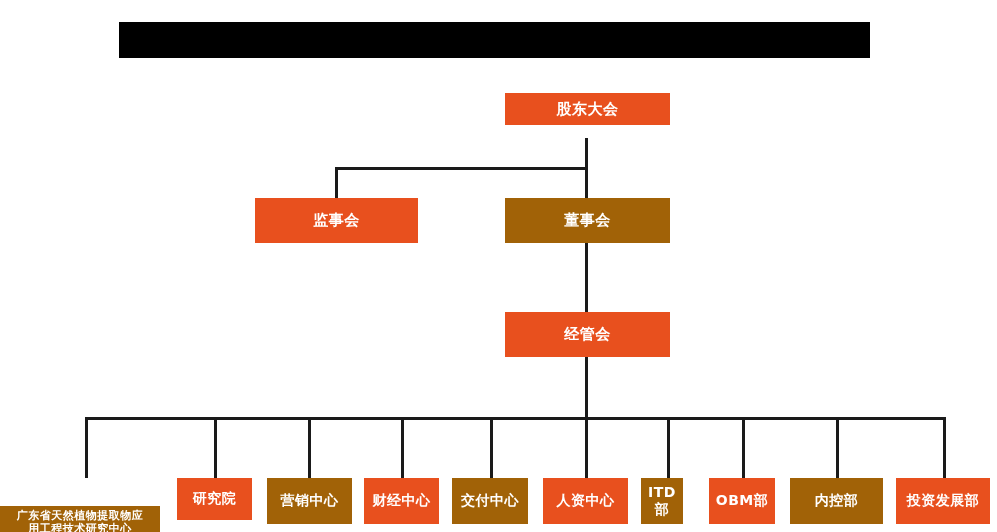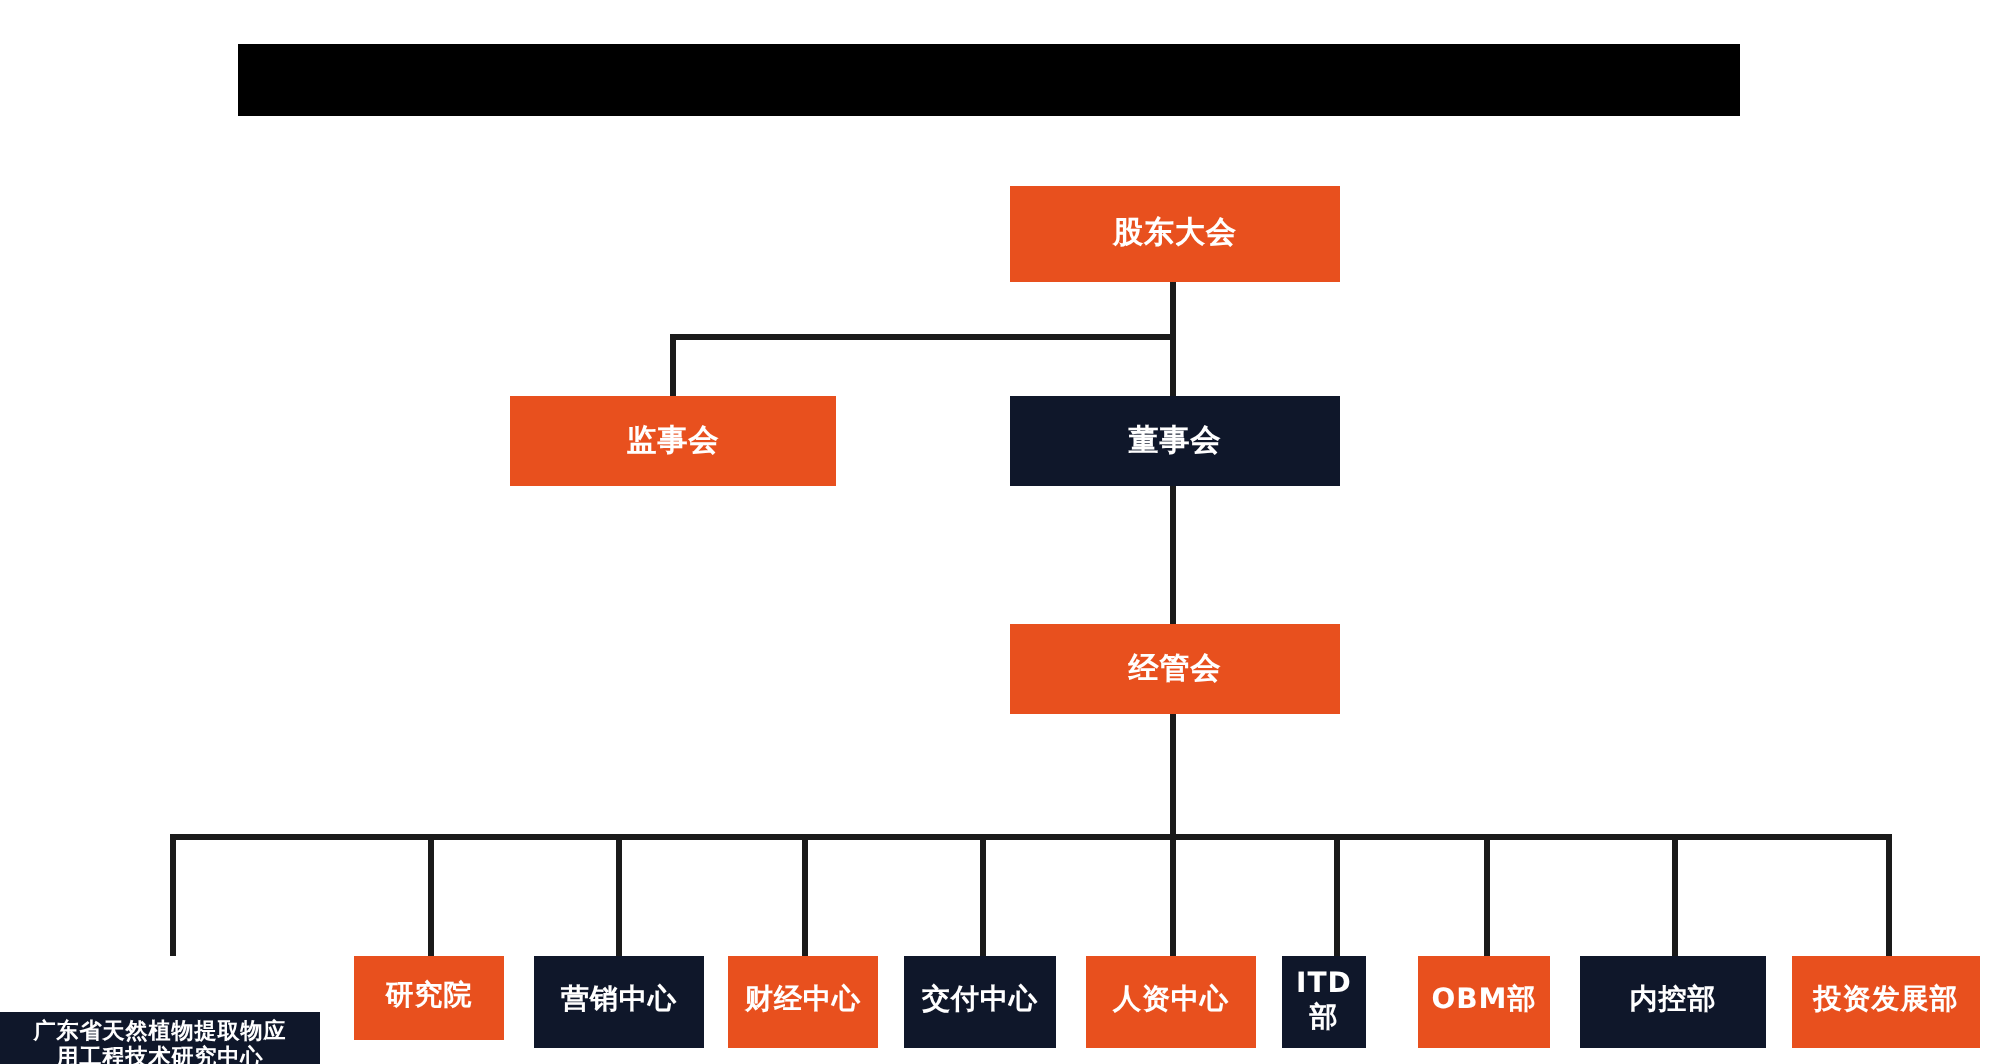--- a/index.html
+++ b/index.html
@@ -27,21 +27,21 @@
     align-items: center;
     justify-content: center;
     text-align: center;
     color: #ffffff;
     font-weight: bold;
     line-height: 1.25;
     box-sizing: border-box;
     letter-spacing: 0.5px;
   }
   .node.dark  { background: #E8501E; }
-  .node.light { background: #0f172a; }
+  .node.light { background: #a16207; }
   .node-label {
     display: block;
     width: 100%;
     padding: 0 4px;
     box-sizing: border-box;
     white-space: pre-line;
   }
   .connector {
     position: absolute;
     background: #1a1a1a;
@@ -74,21 +74,21 @@
   <div class="connector v" style="left:214px; top:417px; height:61px;"></div>
   <div class="connector v" style="left:308px; top:417px; height:61px;"></div>
   <div class="connector v" style="left:401px; top:417px; height:61px;"></div>
   <div class="connector v" style="left:490px; top:417px; height:61px;"></div>
   <div class="connector v" style="left:585px; top:417px; height:61px;"></div>
   <div class="connector v" style="left:667px; top:417px; height:61px;"></div>
   <div class="connector v" style="left:742px; top:417px; height:61px;"></div>
   <div class="connector v" style="left:836px; top:417px; height:61px;"></div>
   <div class="connector v" style="left:943px; top:417px; height:61px;"></div>
 
-  <div class="node dark" style="left:505px; top:93px; width:165px; height:48px; font-size:15px;font-family:Liberation Serif, serif;">
+  <div class="node dark" style="left:505px; top:93px; width:165px; height:32px; font-size:15px;">
     <span class="node-label">股东大会</span>
   </div>
 
   <div class="node dark" style="left:255px; top:198px; width:163px; height:45px; font-size:15px;">
     <span class="node-label">监事会</span>
   </div>
   <div class="node light" style="left:505px; top:198px; width:165px; height:45px; font-size:15px;">
     <span class="node-label">董事会</span>
   </div>
 

